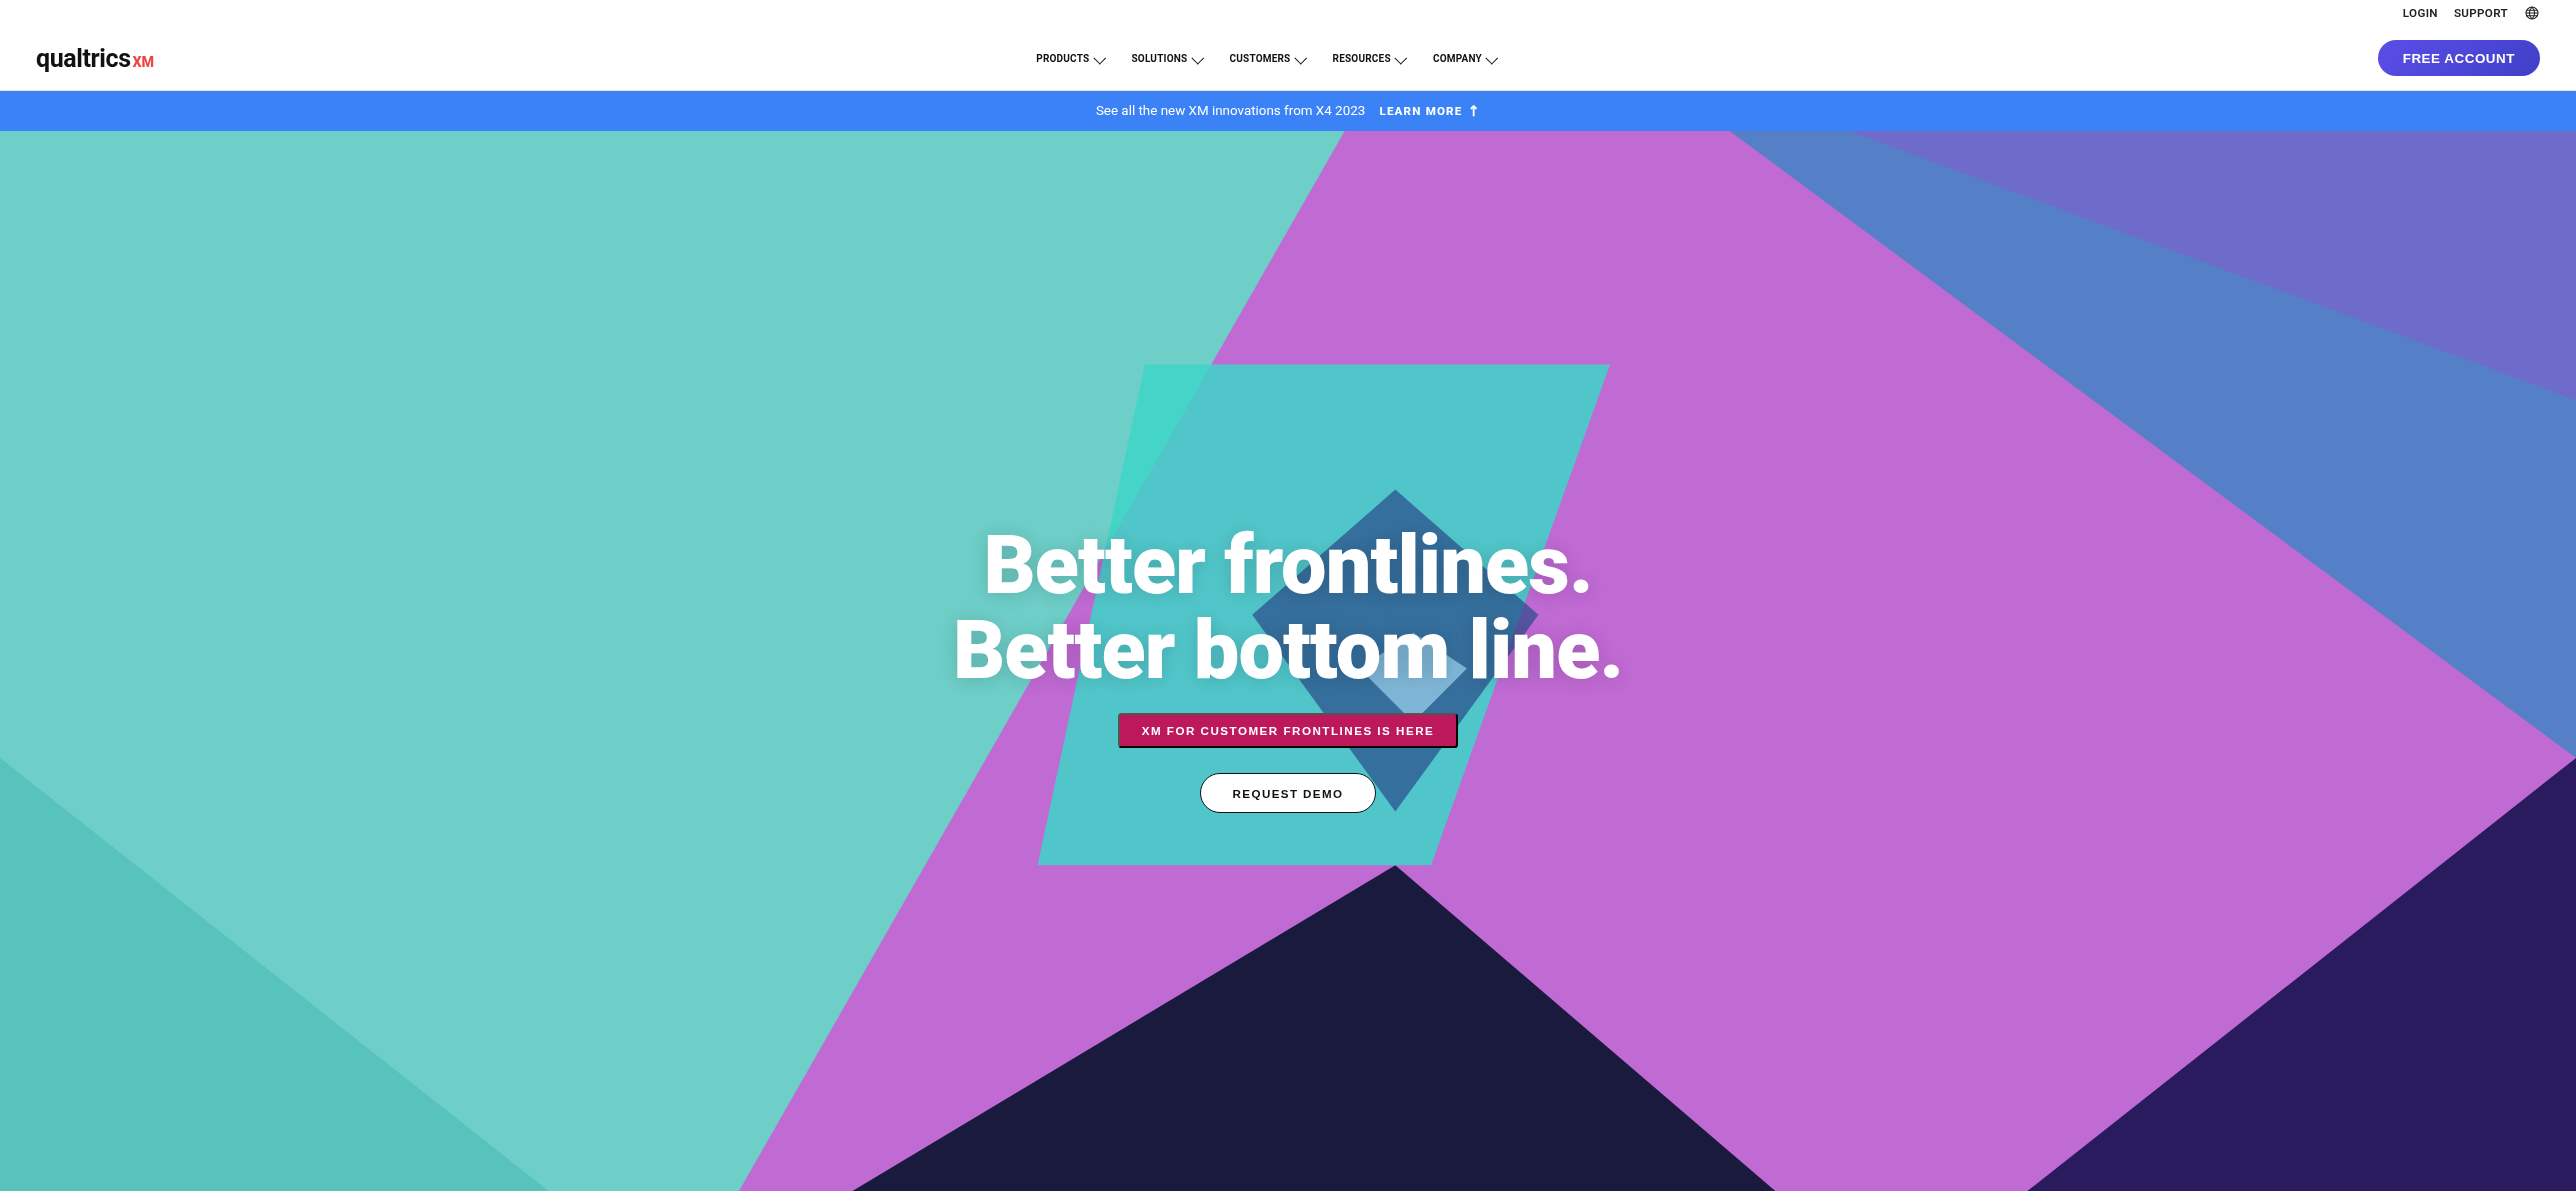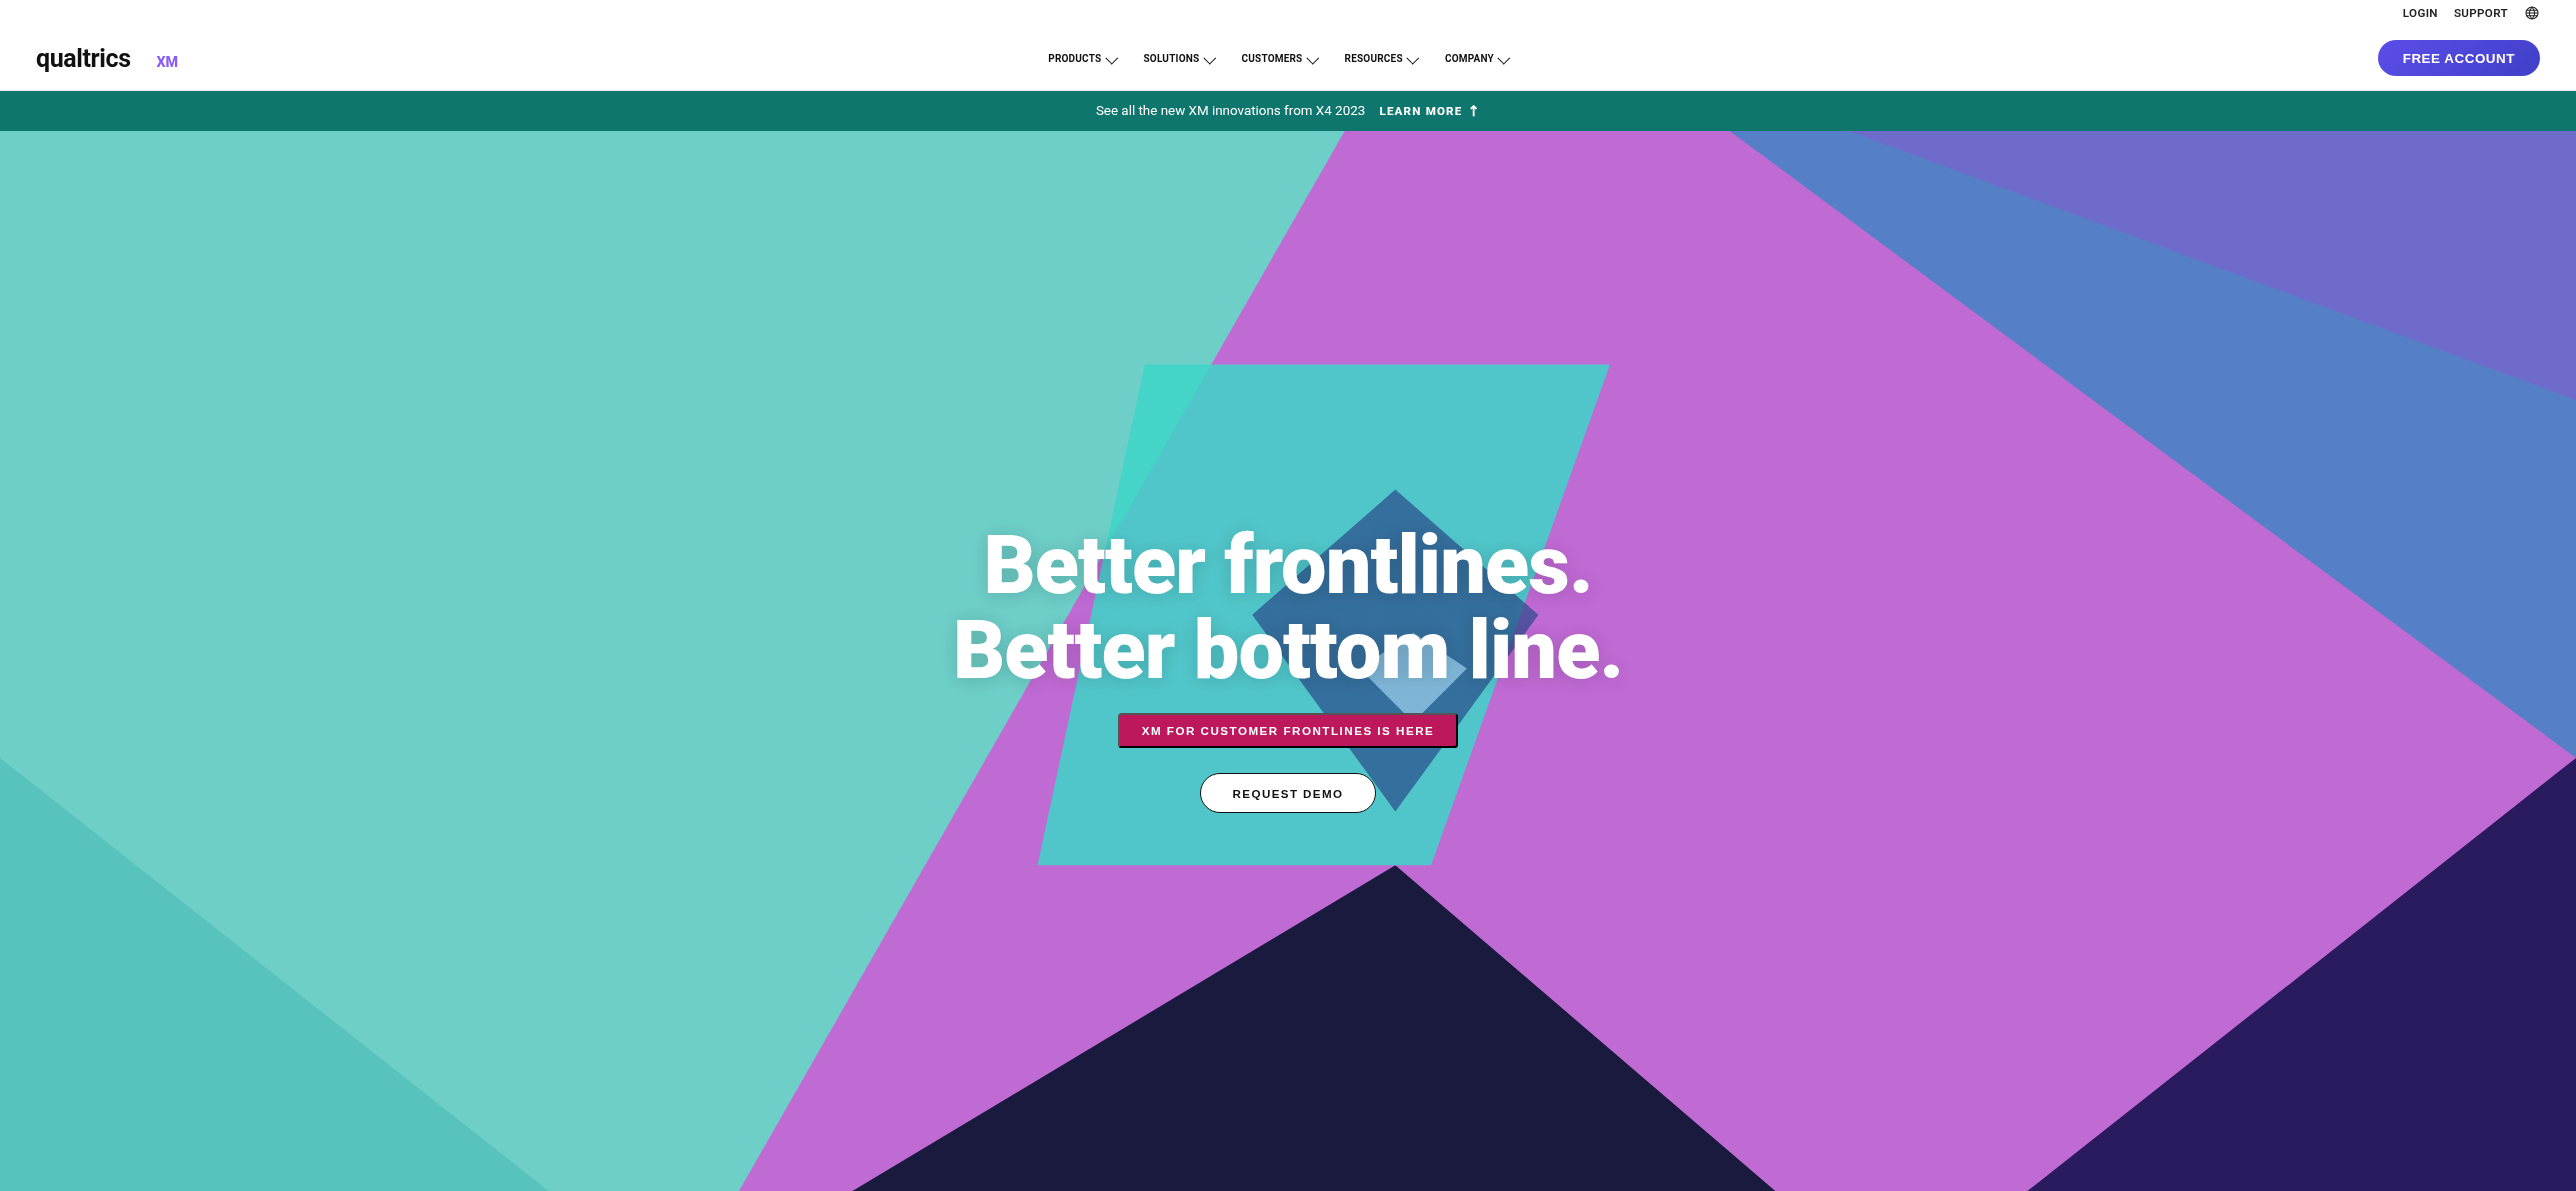--- a/index.html
+++ b/index.html
@@ -56,23 +56,22 @@
     }
     .logo-qualtrics {
       font-size: 25px;
       font-weight: 700;
       color: #111;
       letter-spacing: -0.4px;
     }
     .logo-xm {
       font-size: 14.3px;
       font-weight: 800;
-      color: #8b5cf6;
+      color: #ef4444;
       letter-spacing: 0;
-      margin-left: 24px;
     }
 
     .nav-links {
       display: flex;
       align-items: center;
       gap: 3.6px;
       list-style: none;
     }
     .nav-links li a {
       display: flex;
@@ -105,21 +104,21 @@
       letter-spacing: 0.04em;
       border: none;
       border-radius: 27px;
       padding: 10.7px 25px;
       cursor: pointer;
       white-space: nowrap;
     }
 
     
     .announcement-bar {
-      background: #0f766e;
+      background: #3b82f6;
       color: #fff;
       text-align: center;
       padding: 12.5px 18px;
       font-size: 13.4px;
       display: flex;
       align-items: center;
       justify-content: center;
       gap: 14.3px;
     }
     .announcement-bar .learn-more {

